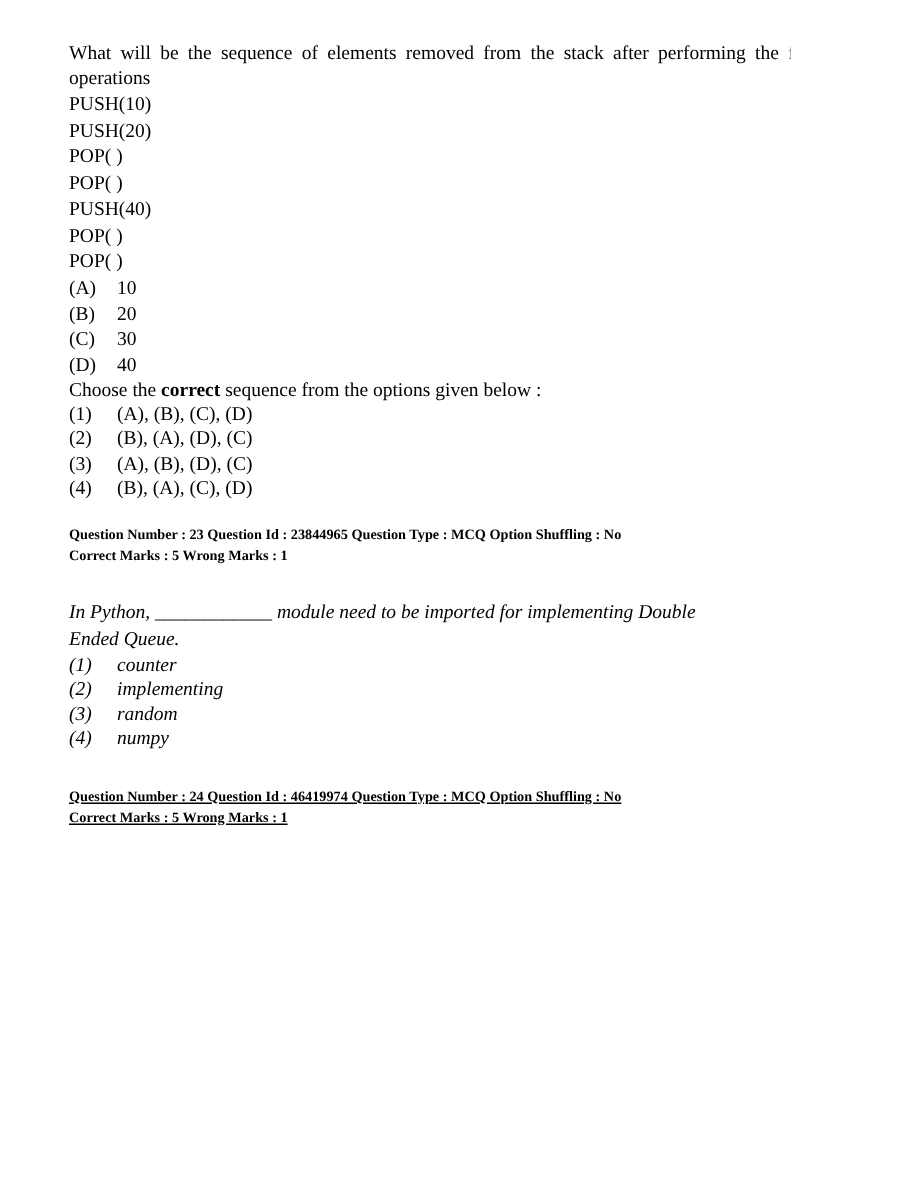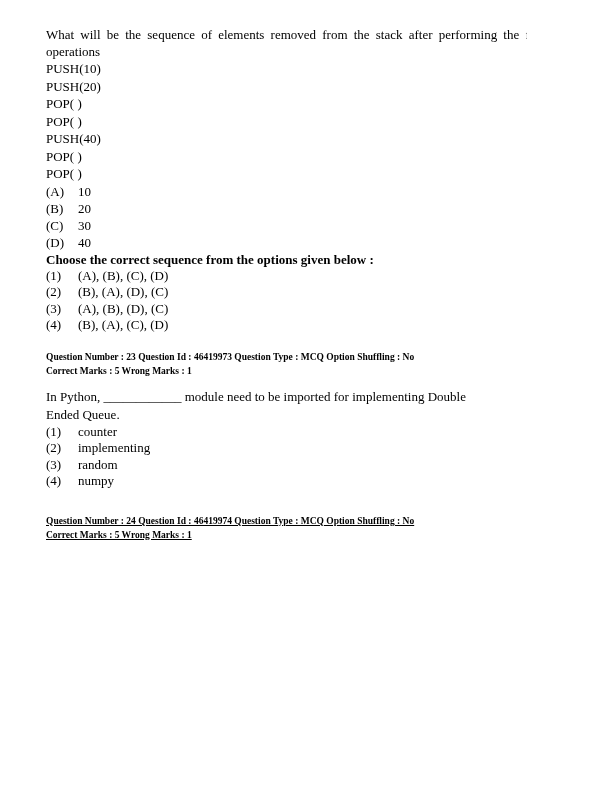--- a/index.html
+++ b/index.html
@@ -16,29 +16,29 @@
     overflow: hidden;
   }
   .prompt {
     width: 530px;
     text-align: justify;
     line-height: 17px;
   }
   .code-line { line-height: 17.5px; }
   .opt-row { display: flex; line-height: 17px; }
   .opt-label { width: 32px; flex: 0 0 32px; }
-  .choose-line { line-height: 17px; font-weight: bold; }
+  .choose-line { line-height: 17px; }
   .ans-row { display: flex; line-height: 16.5px; }
   .meta-block { margin-top: 16px; }
   .meta-line {
     font-weight: bold;
     font-size: 9.5px;
     line-height: 14px;
   }
-  .q2-block { margin-top: 10px; }
+  .q2-block { margin-top: 21px; font-style: italic; }
   .q2-prompt { line-height: 18px; }
   .meta-block-2 { margin-top: 24px; text-decoration: underline; }
 </style>
 </head>
 <body>
 
 <div class="page">
 
   <div>
     <div class="prompt">What will be the sequence of elements removed from the stack after performing the following operations</div>
@@ -82,21 +82,21 @@
       <span class="opt-label">(3)</span>
       <span>(A), (B), (D), (C)</span>
     </div>
     <div class="ans-row">
       <span class="opt-label">(4)</span>
       <span>(B), (A), (C), (D)</span>
     </div>
   </div>
 
   <div class="meta-block">
-    <div class="meta-line">Question Number : 23 Question Id : 46419973 Question Type : MCQ Option Shuffling : No</div>
+    <div class="meta-line">Question Number : 23 Question Id : 23844965 Question Type : MCQ Option Shuffling : No</div>
     <div class="meta-line">Correct Marks : 5 Wrong Marks : 1</div>
   </div>
 
   <div class="q2-block">
     <div class="q2-prompt">In Python, ____________ module need to be imported for implementing Double Ended Queue.</div>
 
     <div class="ans-row">
       <span class="opt-label">(1)</span>
       <span>counter</span>
     </div>

